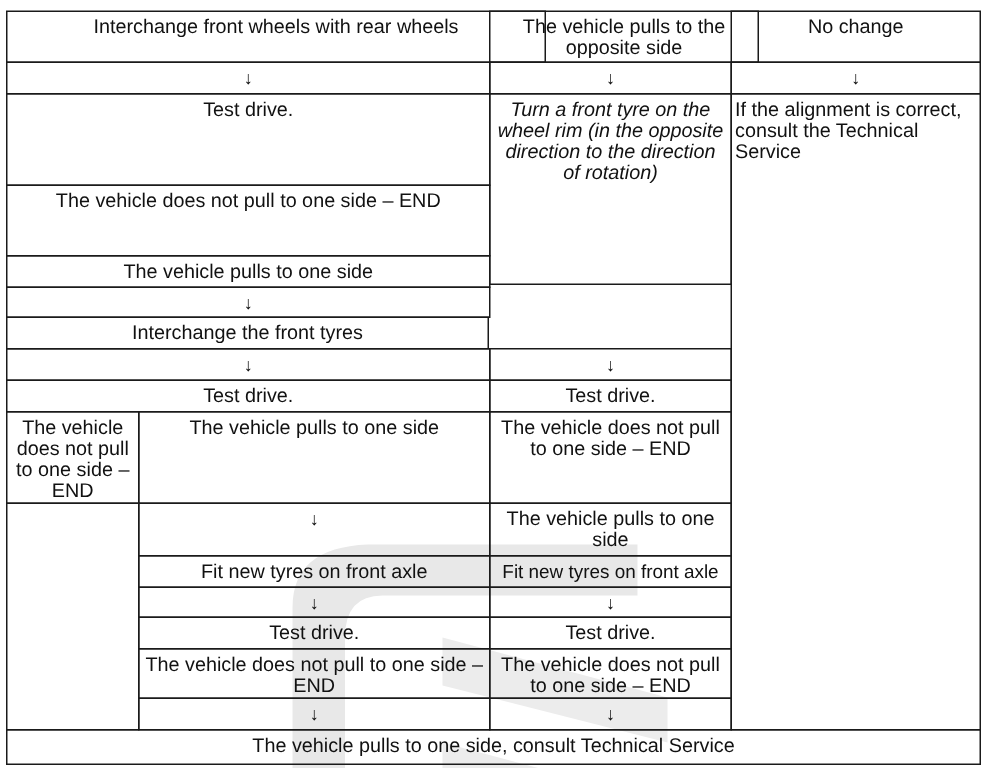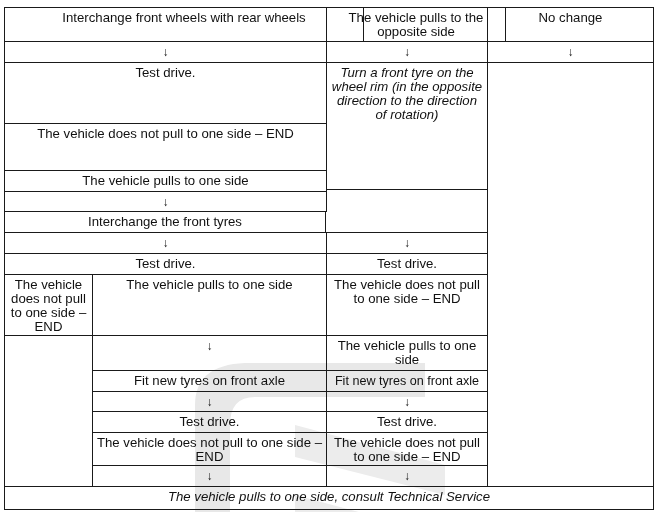--- a/index.html
+++ b/index.html
@@ -56,16 +56,17 @@
   <div class="cell" style="left:326px;top:253px;width:162px;height:22px;">Test drive.</div>
   <div class="cell" style="left:326px;top:274px;width:162px;height:62px;">The vehicle does not pull to one side – END</div>
   <div class="cell" style="left:326px;top:335px;width:162px;height:36px;">The vehicle pulls to one side</div>
   <div class="cell" style="left:326px;top:370px;width:162px;height:22px;font-size:12.6px;padding-left:1px;padding-right:1px;">Fit new tyres on front axle</div>
   <div class="cell arrow" style="left:326px;top:391px;width:162px;height:21px;">↓</div>
   <div class="cell" style="left:326px;top:411px;width:162px;height:22px;">Test drive.</div>
   <div class="cell" style="left:326px;top:432px;width:162px;height:34px;">The vehicle does not pull to one side – END</div>
   <div class="cell arrow" style="left:326px;top:465px;width:162px;height:22px;">↓</div>
 
   <div class="cell" style="left:487px;top:62px;width:167px;height:425px;padding-left:2px;padding-right:2px;">
+    <p class="left" style="text-align:left;">If the alignment is correct, consult the Technical Service</p>
   </div>
 
-  <div class="cell" style="left:4px;top:486px;width:650px;height:24px;font-style:italic;">The vehicle pulls to one side, consult Technical Service</div>
+  <div class="cell" style="left:4px;top:486px;width:650px;height:24px;">The vehicle pulls to one side, consult Technical Service</div>
 </div>
 
 </body></html>

